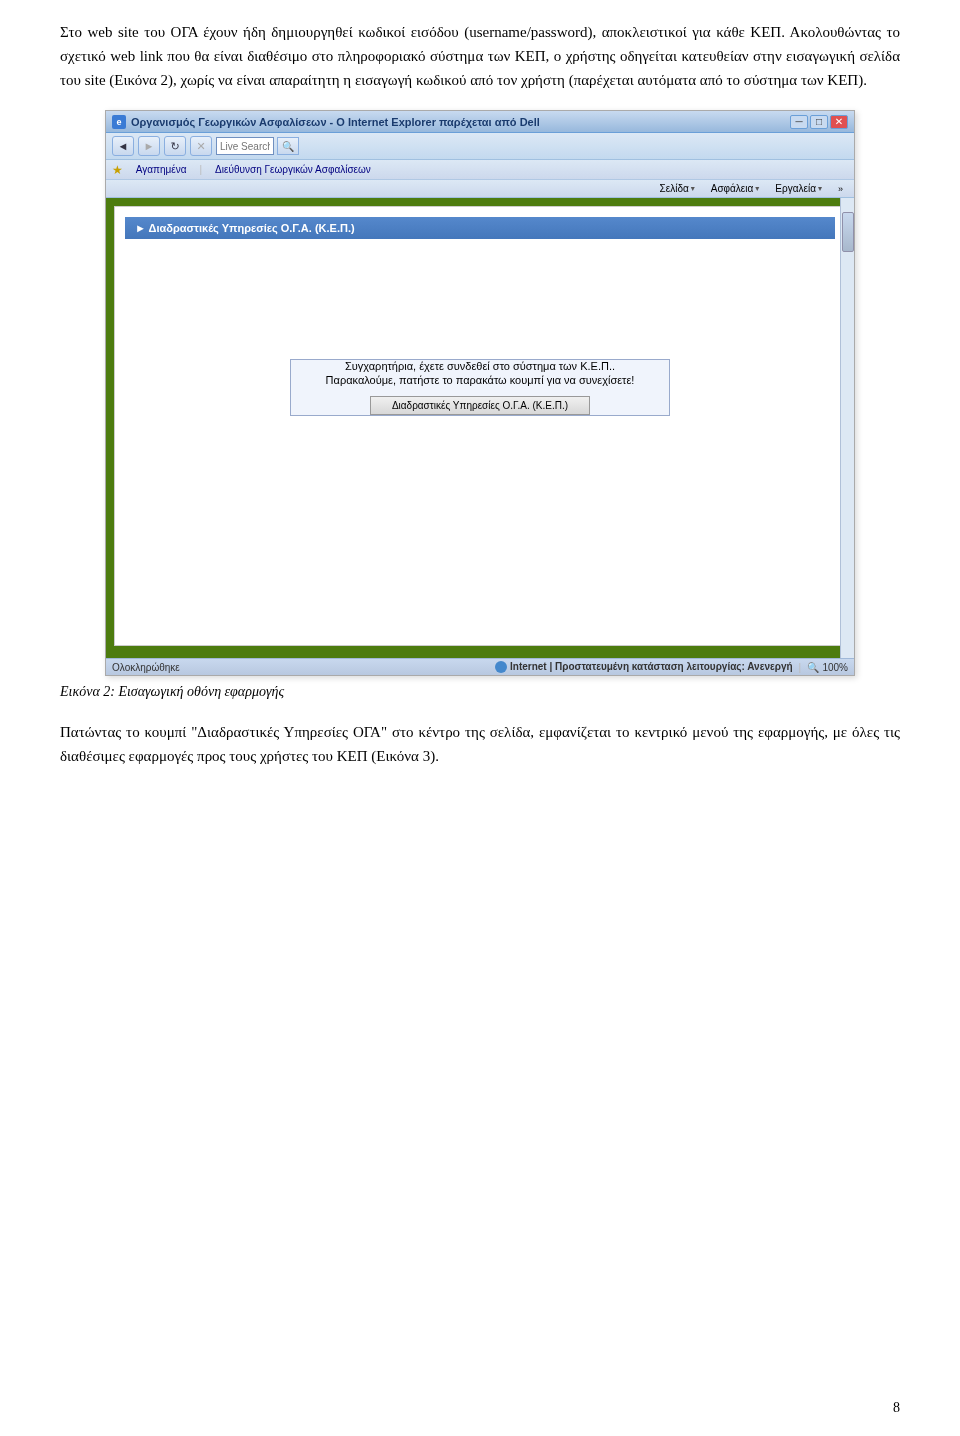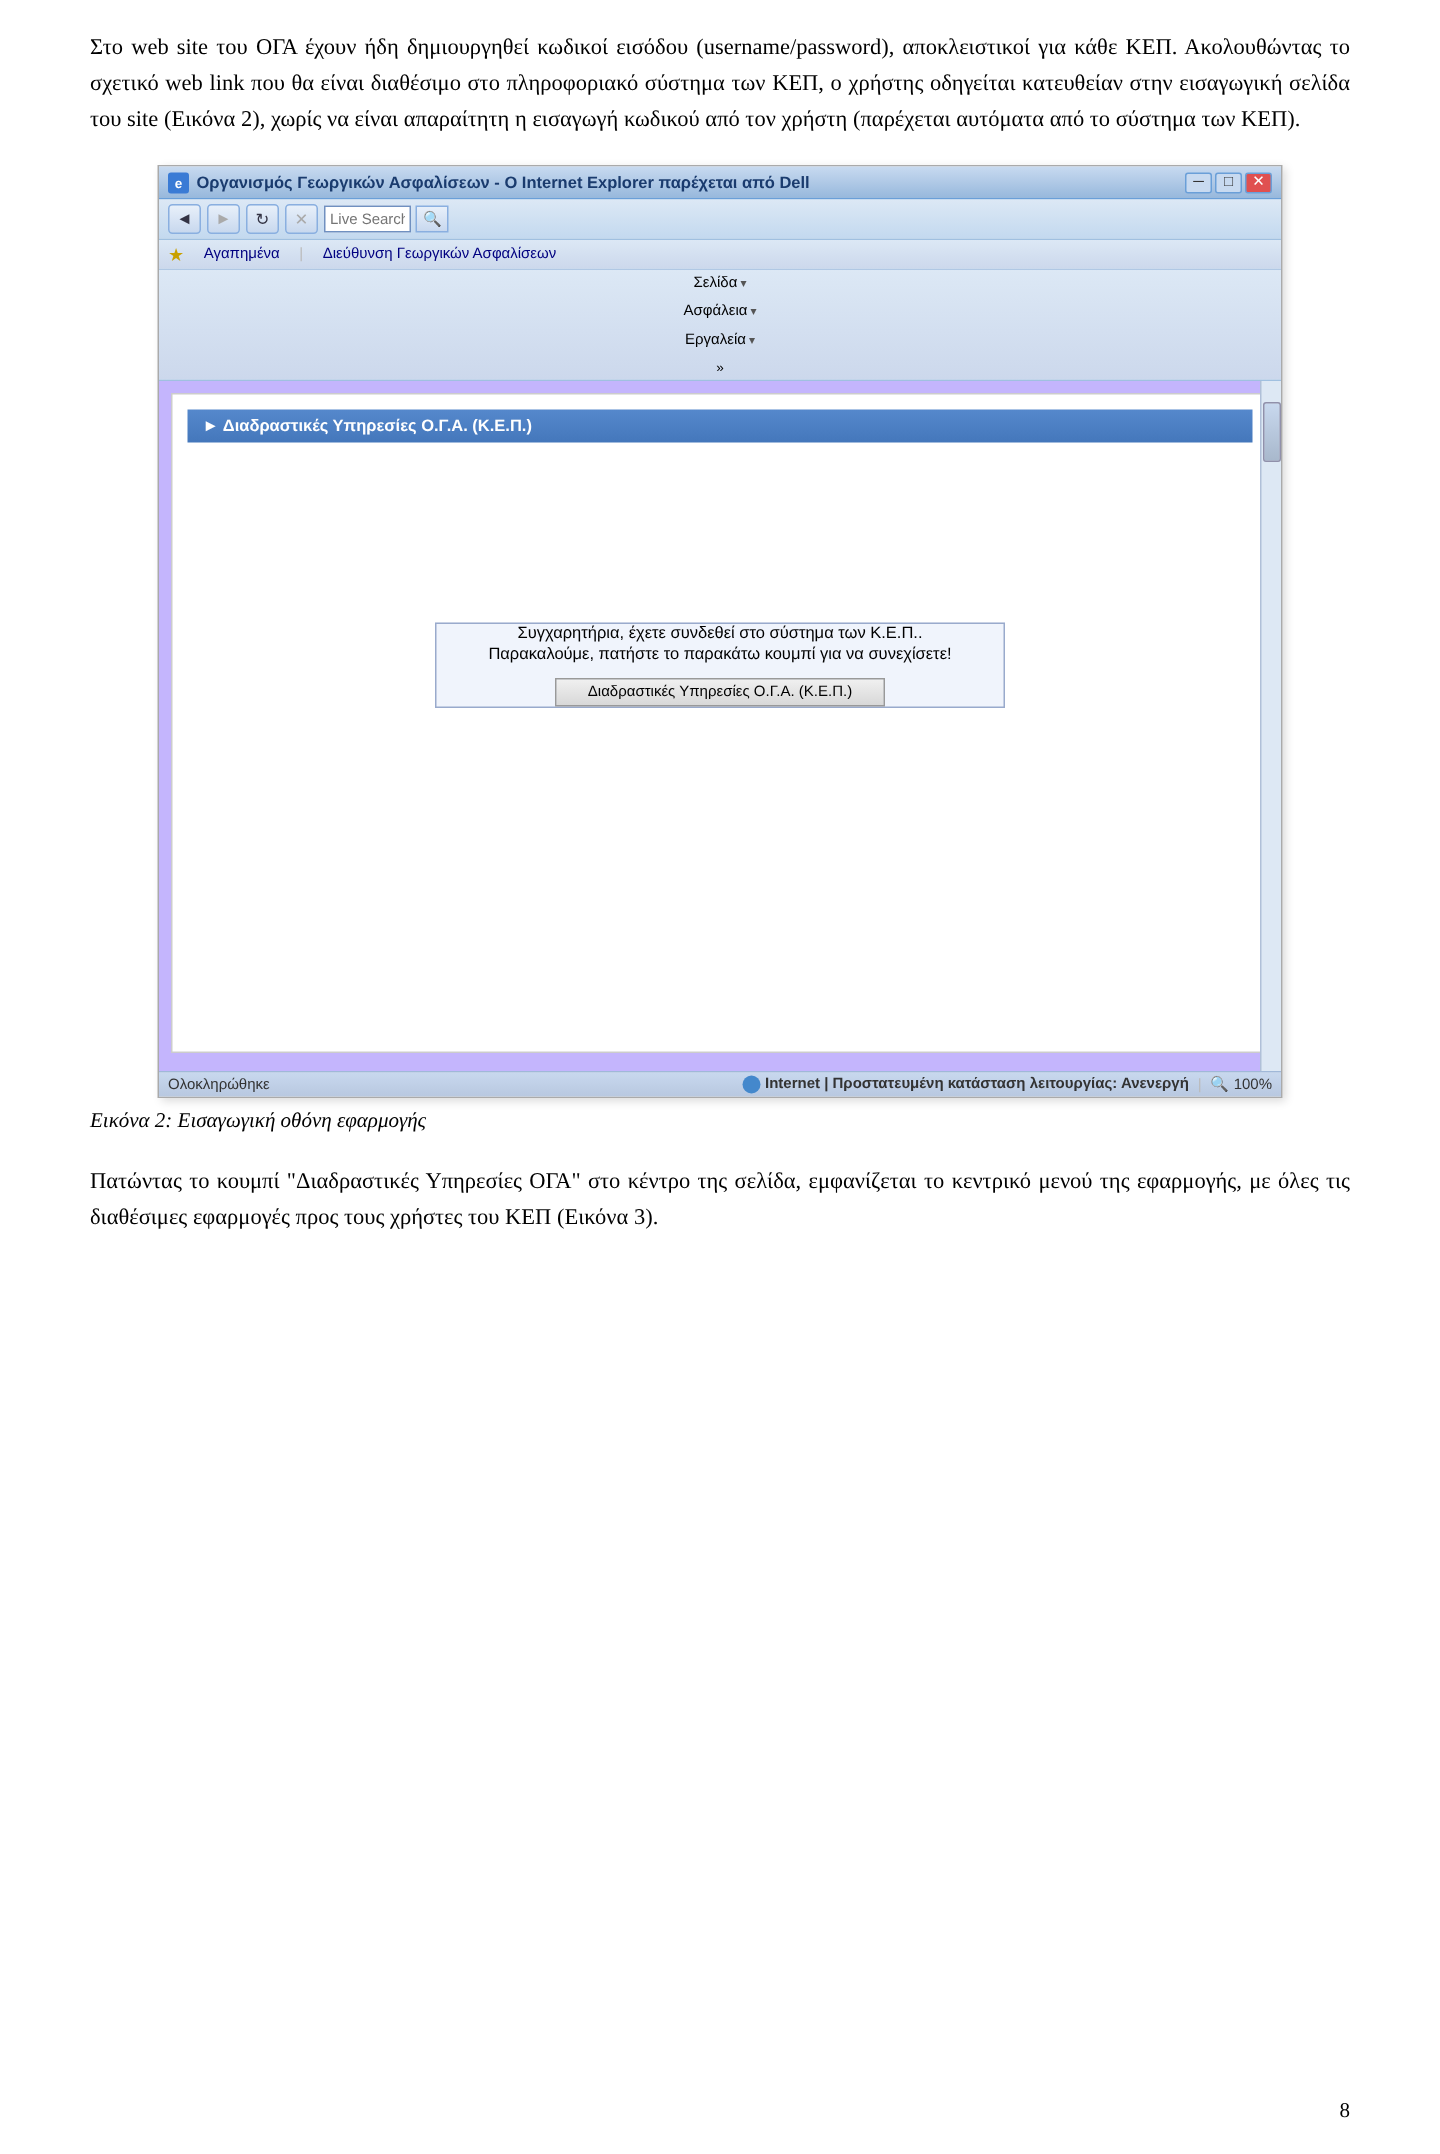--- a/index.html
+++ b/index.html
@@ -170,40 +170,39 @@
       padding: 1px 4px;
       border: 1px solid transparent;
     }
     
     .ie-menus {
       background: linear-gradient(to bottom, #dce8f5, #ccd8ec);
       padding: 2px 6px;
       border-bottom: 1px solid #a0c0e0;
       display: flex;
       align-items: center;
-      justify-content: center;
+      justify-content: flex-end;
       gap: 6px;
       font-size: 10px;
-      flex-direction: column;
     }
     .ie-menu-item {
       color: #000;
       font-size: 10px;
       padding: 1px 5px;
       cursor: pointer;
       display: flex;
       align-items: center;
       gap: 2px;
     }
     .ie-menu-item .chevron {
       font-size: 8px;
       color: #555;
     }
     .ie-content-area {
-      background: #c4b5fd;
+      background: #4d7c0f;
       min-height: 460px;
       padding: 8px;
       position: relative;
     }
     .ie-page-content {
       background: #fff;
       border: 1px solid #ccc;
       min-height: 440px;
       padding: 10px;
       position: relative;

